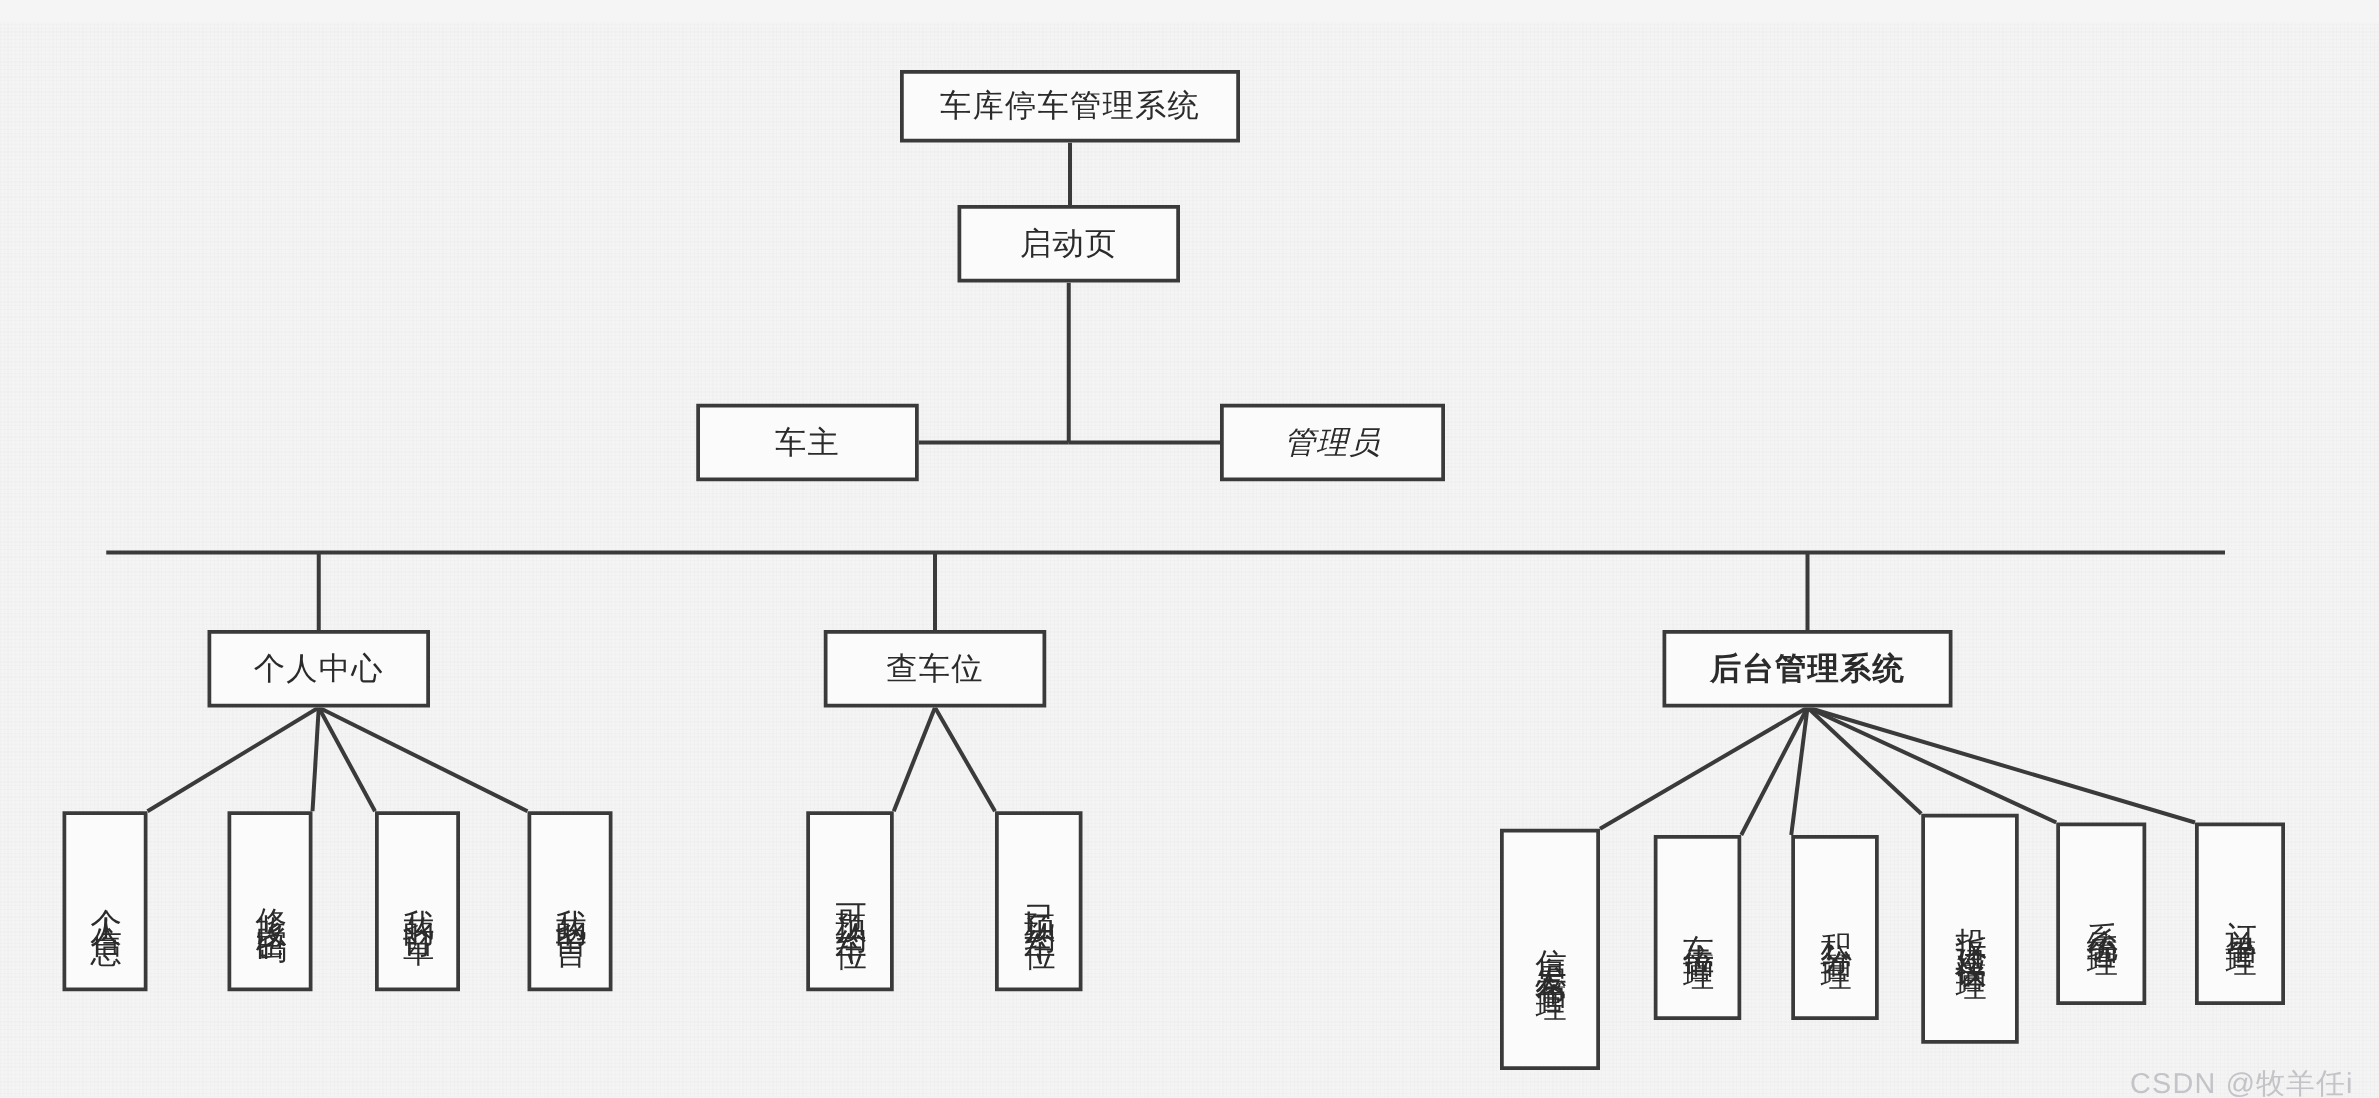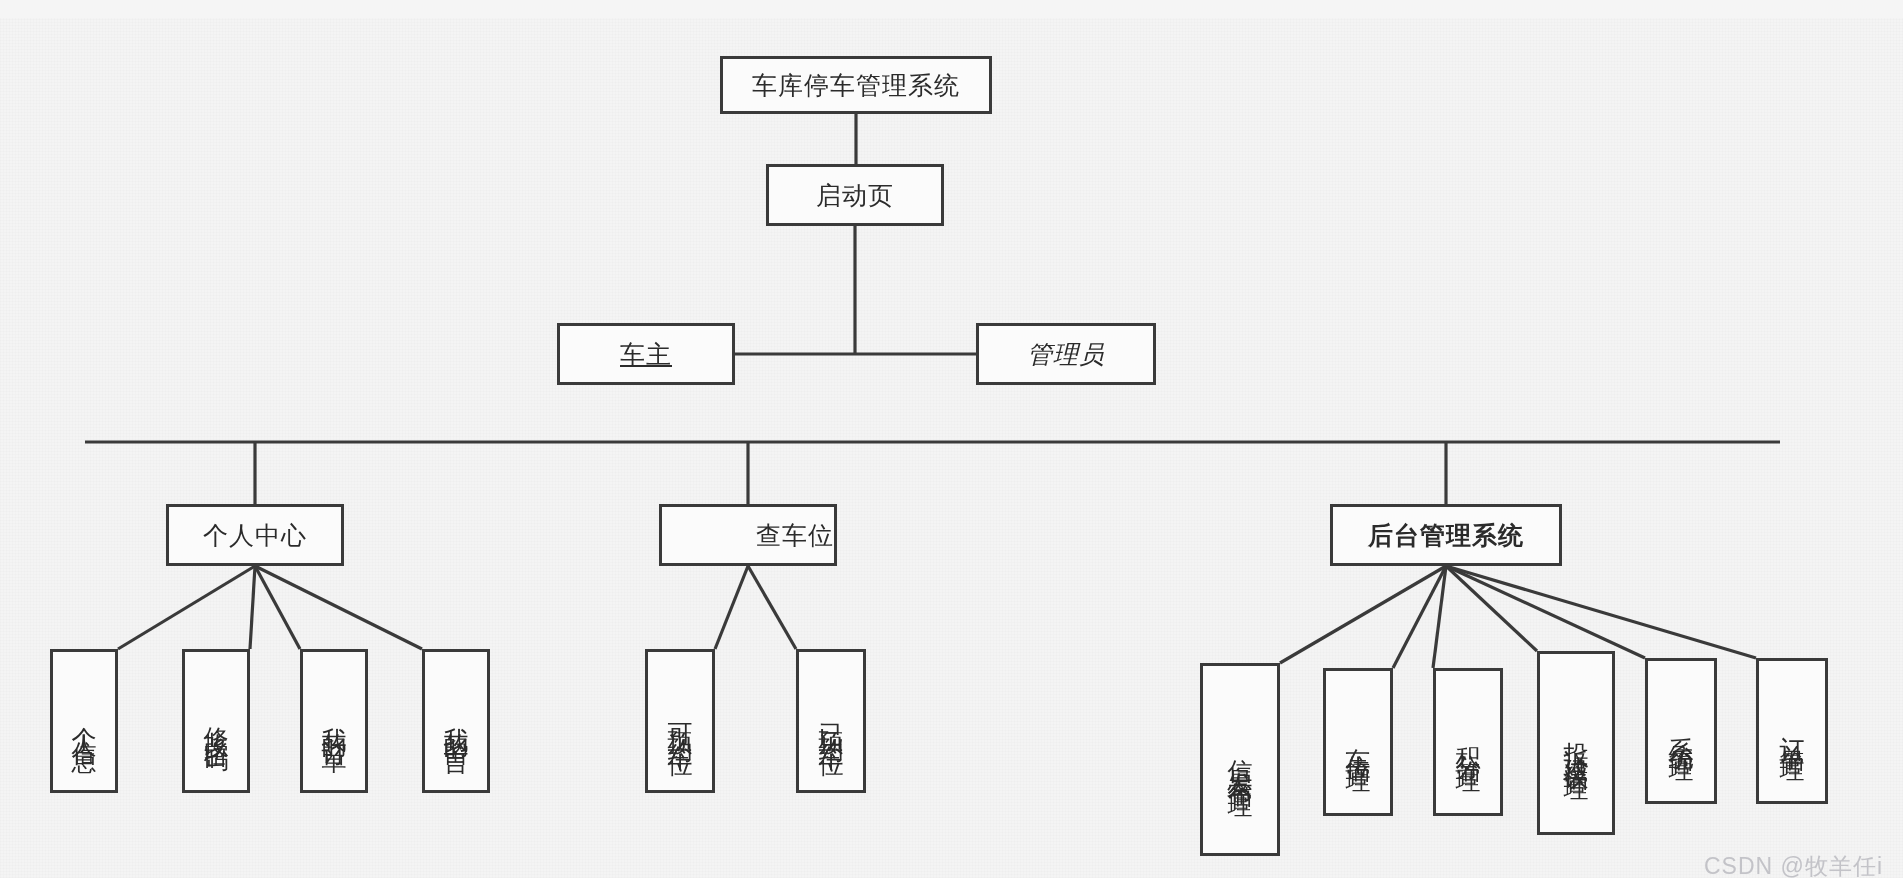--- a/index.html
+++ b/index.html
@@ -80,30 +80,30 @@
       <line x1="1446" y1="548" x2="1756" y2="640" stroke="#3a3a3a" stroke-width="3.2" stroke-linecap="butt"></line>
     </svg>
 
   <div id="nodes-layer">
       <div class="node-box" style="left: 720px; top: 38px; width: 272px; height: 58px;">
         <span class="node-label">车库停车管理系统</span>
       </div>
       <div class="node-box" style="left: 766px; top: 146px; width: 178px; height: 62px;">
         <span class="node-label">启动页</span>
       </div>
-      <div class="node-box" style="left: 557px; top: 305px; width: 178px; height: 62px; text-decoration: underline;">
+      <div class="node-box" style="left: 557px; top: 305px; width: 178px; height: 62px;">
         <span class="node-label">车主</span>
       </div>
       <div class="node-box" style="left: 976px; top: 305px; width: 180px; height: 62px; font-style: italic;">
         <span class="node-label">管理员</span>
       </div>
       <div class="node-box" style="left: 166px; top: 486px; width: 178px; height: 62px;">
         <span class="node-label">个人中心</span>
       </div>
-      <div class="node-box" style="left: 659px; top: 486px; width: 178px; height: 62px; justify-content: flex-end;">
+      <div class="node-box" style="left: 659px; top: 486px; width: 178px; height: 62px;">
         <span class="node-label">查车位</span>
       </div>
       <div class="node-box" style="left: 1330px; top: 486px; width: 232px; height: 62px; font-weight: bold;">
         <span class="node-label">后台管理系统</span>
       </div>
       <div class="node-box vertical" style="left: 50px; top: 631px; width: 68px; height: 144px;">
         <span class="node-label">个人信息</span>
       </div>
       <div class="node-box vertical" style="left: 182px; top: 631px; width: 68px; height: 144px;">
         <span class="node-label">修改密码</span>

